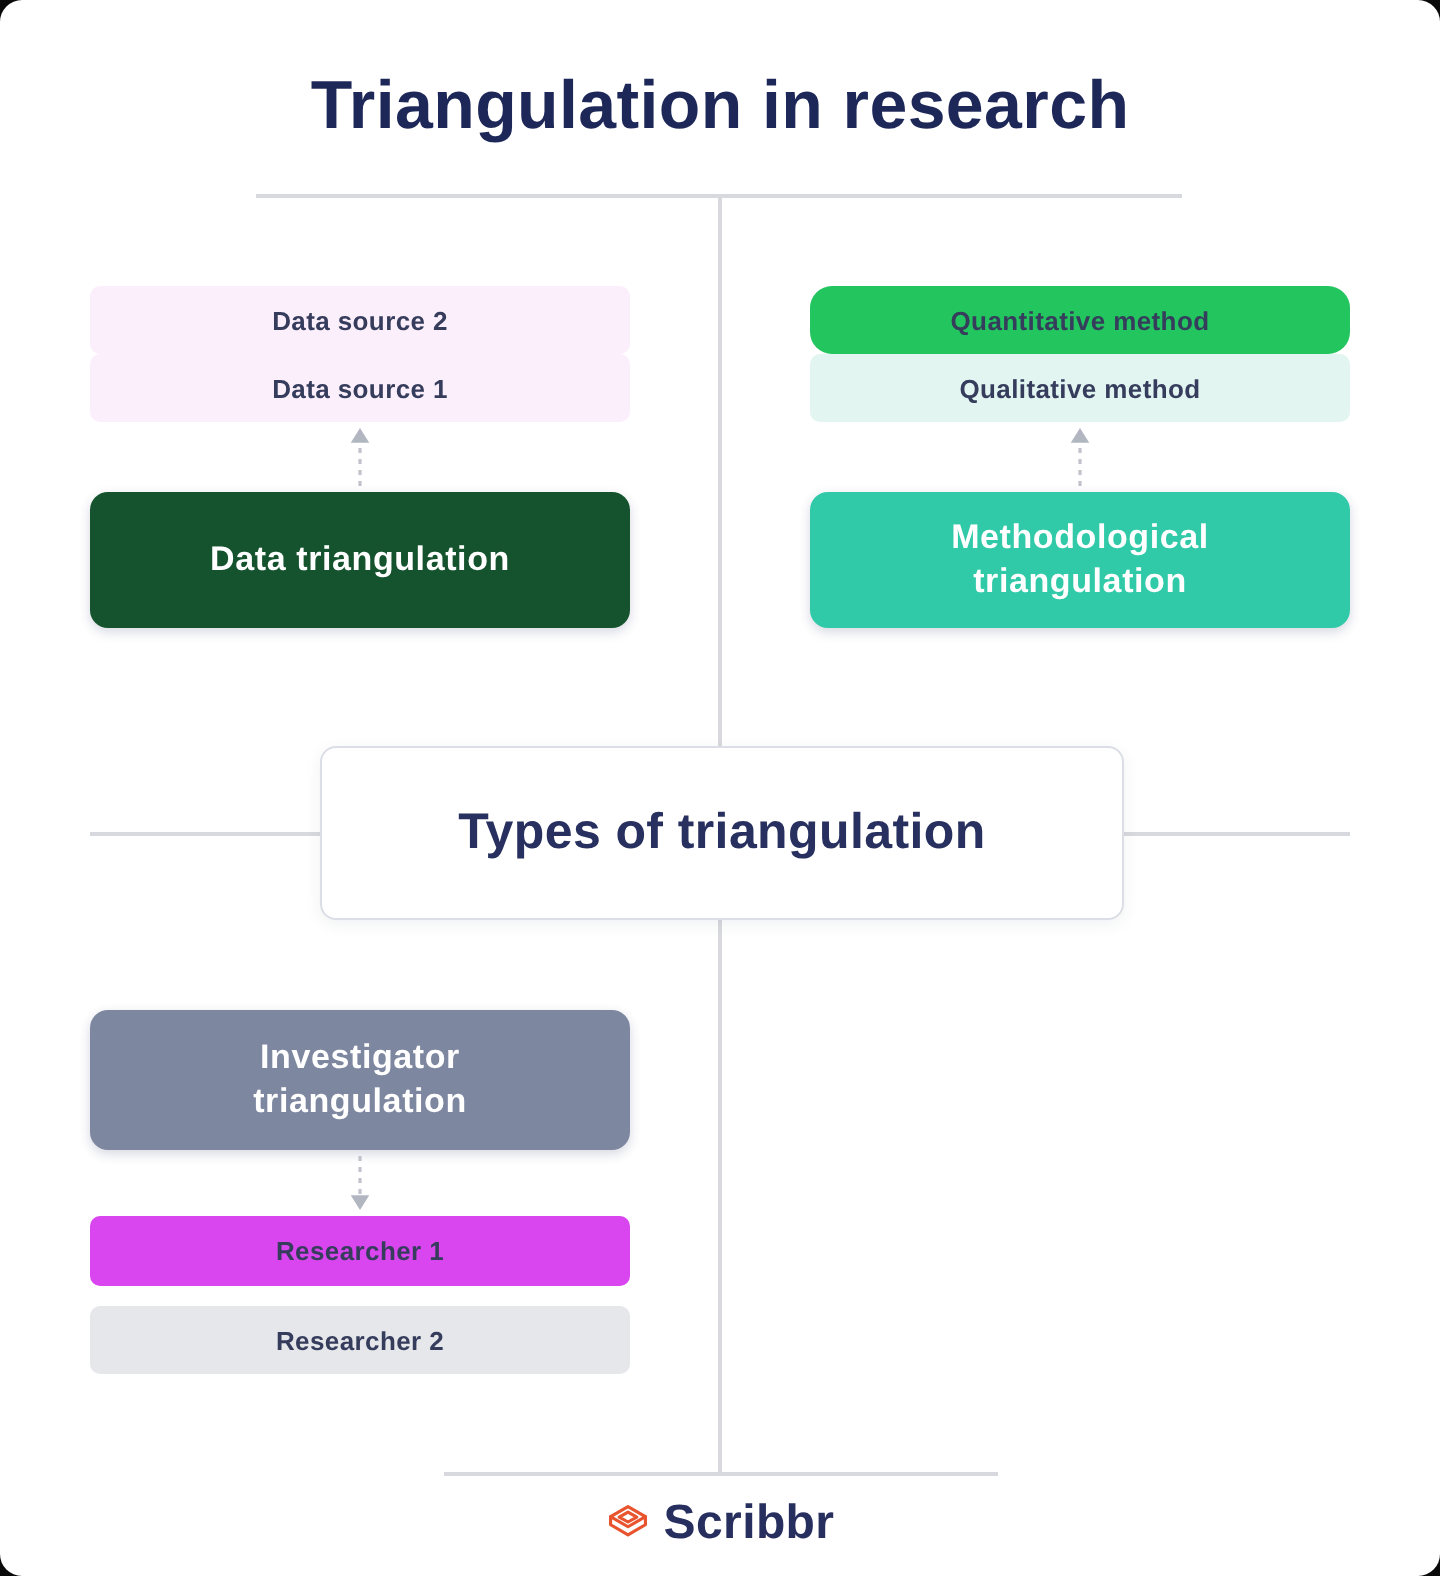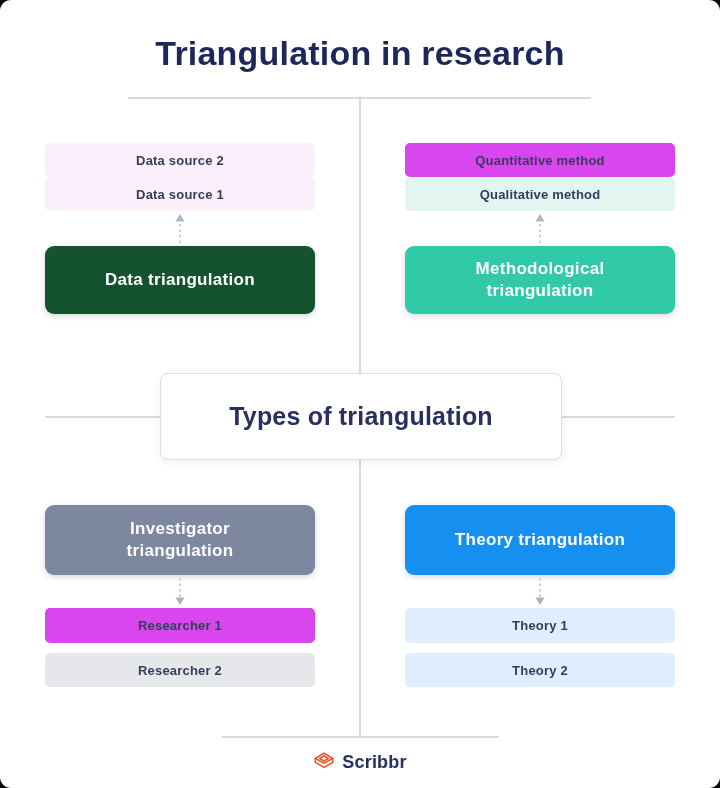--- a/index.html
+++ b/index.html
@@ -35,21 +35,21 @@
   .center-box{
     position:absolute;left:160px;top:373px;width:400px;height:85px;background:#ffffff;
     border:1px solid #dcdee5;border-radius:8px;box-shadow:0 2px 8px rgba(40,50,90,.07);
     display:flex;align-items:center;justify-content:center;
     font-size:25px;font-weight:700;color:#27305e;letter-spacing:.2px;z-index:2;
   }
   .footer{
     position:absolute;left:0;top:744px;width:720px;height:36px;z-index:1;
     display:flex;align-items:center;justify-content:center;gap:7px;
   }
-  .brand-text{font-size:18px;font-weight:700;color:#272f5e;letter-spacing:.2px;}
+  .brand-text{font-size:24px;font-weight:700;color:#272f5e;letter-spacing:.2px;}
   .flip{transform:scaleY(-1);}
 </style>
 </head>
 <body>
 
 <div class="page">
 
   <div class="line" style="left:128px;top:97px;width:463px;height:2px;"></div>
   <div class="line" style="left:359px;top:97px;width:2px;height:640px;"></div>
   <div class="line" style="left:45px;top:416px;width:115px;height:2px;"></div>
@@ -66,21 +66,21 @@
         <line x1="7" y1="30" x2="7" y2="9" stroke="#c0c3cb" stroke-width="1.6" stroke-dasharray="2.5 3"></line>
         <path d="M7 1 L11.6 8.4 L2.4 8.4 Z" fill="#b2b6c0"></path>
       </svg>
     </div>
     <div class="main-box" style="background-color: #14532d;">
       <span>Data triangulation</span>
     </div>
   </div>
 
   <div class="quadrant q-tr">
-    <div class="item-box item-gap" style="background-color: #d946ef;">Quantitative method</div>
+    <div class="item-box item-gap" style="background-color: #22c55e; border-radius: 11px;">Quantitative method</div>
     <div class="item-box" style="background-color: rgb(226, 245, 241);">Qualitative method</div>
     <div class="arrow-slot">
       <svg width="14" height="31" viewBox="0 0 14 31">
         <line x1="7" y1="30" x2="7" y2="9" stroke="#c0c3cb" stroke-width="1.6" stroke-dasharray="2.5 3"></line>
         <path d="M7 1 L11.6 8.4 L2.4 8.4 Z" fill="#b2b6c0"></path>
       </svg>
     </div>
     <div class="main-box" style="background-color: rgb(48, 202, 168);">
       <span>Methodological triangulation</span>
     </div>
@@ -97,33 +97,20 @@
     <div class="arrow-slot arrow-slot-bottom">
       <svg class="flip" width="14" height="29" viewBox="0 0 14 29">
         <line x1="7" y1="28" x2="7" y2="9" stroke="#c0c3cb" stroke-width="1.6" stroke-dasharray="2.5 3"></line>
         <path d="M7 1 L11.6 8.4 L2.4 8.4 Z" fill="#b2b6c0"></path>
       </svg>
     </div>
     <div class="item-box" style="height: 35px; margin-bottom: 10px; background-color: #d946ef;">Researcher 1</div>
     <div class="item-box" style="background-color: rgb(229, 231, 234);">Researcher 2</div>
   </div>
 
-  <div class="quadrant q-br">
-    <div class="main-box main-bottom" style="background-color: rgb(21, 144, 241);">
-      <span>Theory triangulation</span>
-    </div>
-    <div class="arrow-slot arrow-slot-bottom">
-      <svg class="flip" width="14" height="29" viewBox="0 0 14 29">
-        <line x1="7" y1="28" x2="7" y2="9" stroke="#c0c3cb" stroke-width="1.6" stroke-dasharray="2.5 3"></line>
-        <path d="M7 1 L11.6 8.4 L2.4 8.4 Z" fill="#b2b6c0"></path>
-      </svg>
-    </div>
-    <div class="item-box" style="height: 35px; margin-bottom: 10px; background-color: rgb(223, 238, 253);">Theory 1</div>
-    <div class="item-box" style="background-color: rgb(223, 238, 253);">Theory 2</div>
-  </div>
 
   <div class="footer">
     <svg width="22" height="22" viewBox="0 0 24 24" fill="none" stroke="#e8542e" stroke-width="1.7" stroke-linejoin="round" stroke-linecap="round">
       <path d="M12 2.5 L21.5 8 L12 13.5 L2.5 8 Z"></path>
       <path d="M12 5.5 L16.8 8.2 L12 10.9 L7.2 8.2 Z"></path>
       <path d="M2.5 8 L2.5 12.4 L12 17.9 L21.5 12.4 L21.5 8"></path>
     </svg>
     <span class="brand-text">Scribbr</span>
   </div>
 

